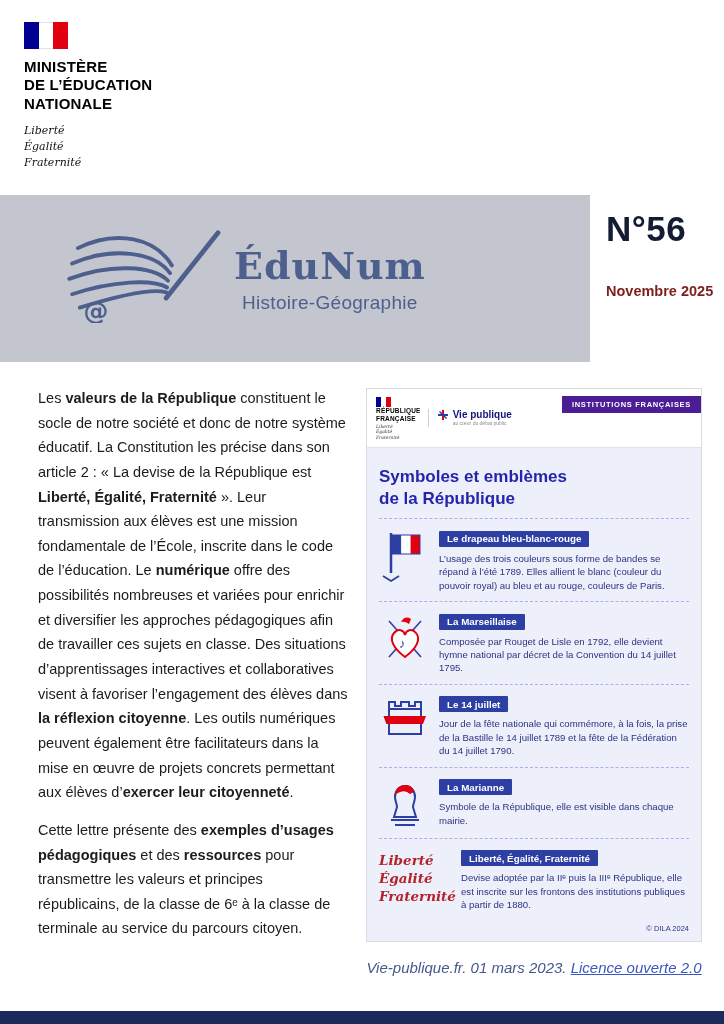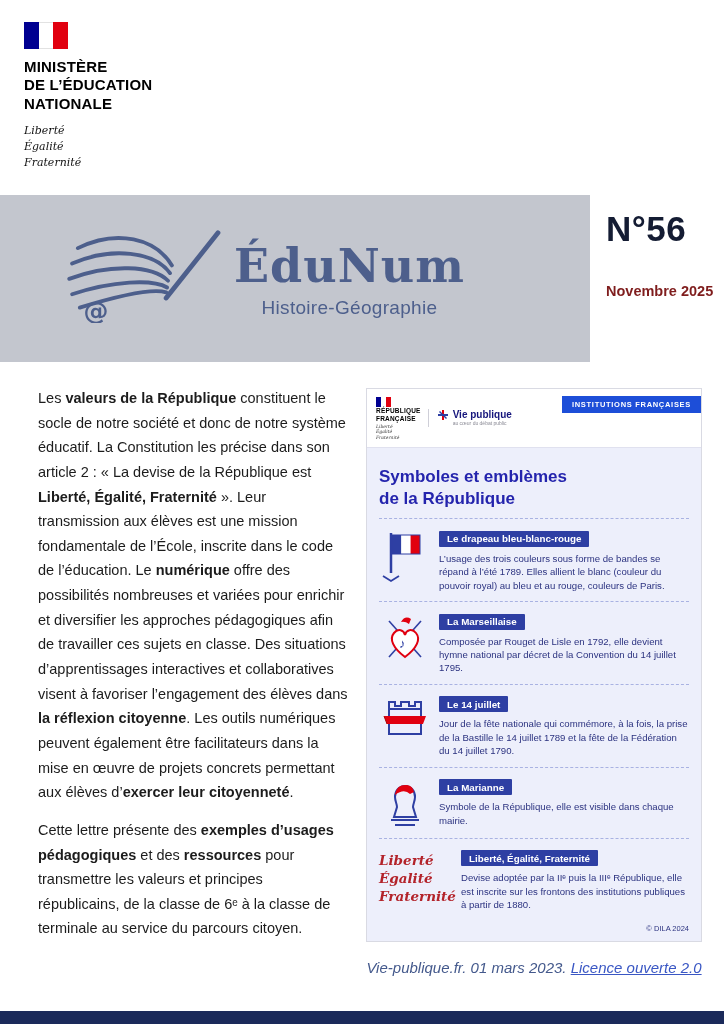--- a/index.html
+++ b/index.html
@@ -14,21 +14,21 @@
   .flag .f-white{background:#ffffff;border-top:1px solid #e2e2e2;border-bottom:1px solid #e2e2e2;}
   .flag .f-red{background:#e1000f;}
   .m-title{margin-top:9px;font-weight:bold;font-size:15px;line-height:1.22;letter-spacing:.2px;color:#000;}
   .m-motto{margin-top:10px;font-family:"DejaVu Serif",serif;font-style:italic;font-size:11px;line-height:1.45;color:#111;}
 
   
   .band{position:absolute;left:0;top:195px;width:724px;height:167px;display:flex;background:#c3c6ce;}
   .band-left{flex:1;display:flex;align-items:center;padding-left:62px;}
   .logo-mark{width:168px;height:96px;margin-top:-8px;}
   .wordmark{text-align:center;margin-left:4px;}
-  .word-title{font-family:"DejaVu Serif",serif;font-weight:bold;font-size:46px;color:#4d5f8c;letter-spacing:1px;}
+  .word-title{font-family:"DejaVu Serif",serif;font-weight:bold;font-size:38px;color:#4d5f8c;letter-spacing:1px;}
   .word-sub{font-size:19px;color:#4d5f8c;margin-top:4px;letter-spacing:.3px;}
   .band-right{width:134px;background:#ffffff;box-sizing:border-box;padding:14px 0 0 16px;}
   .issue{font-size:35px;font-weight:800;color:#141c33;letter-spacing:.5px;}
   .issue-date{font-size:14.5px;font-weight:bold;color:#7f1d1d;margin-top:34px;}
 
   
   .main{position:absolute;left:0;top:362px;width:724px;box-sizing:border-box;
         padding:24px 20px 0 38px;display:flex;gap:18px;}
   .col-text{width:310px;font-size:14.5px;line-height:1.7;color:#1c1c1c;}
   .col-text p{margin:0 0 13px;}
@@ -41,21 +41,21 @@
   .rf-bloc{display:flex;gap:4px;align-items:flex-start;}
   .rf-flag{display:flex;width:15px;height:10px;margin-top:2px;}
   .rf-flag div{flex:1;}
   .rf-text{font-size:6.5px;font-weight:bold;line-height:1.2;color:#000;letter-spacing:.2px;}
   .rf-motto{font-size:4.5px;font-style:italic;font-family:"DejaVu Serif",serif;color:#333;
             white-space:pre-line;line-height:1.3;margin-top:1px;}
   .vp{display:flex;gap:4px;margin-left:7px;padding-left:8px;border-left:1px solid #cfcfd8;}
   .vp-txt{line-height:1.1;}
   .vp-name{font-size:10px;font-weight:bold;color:#15157c;}
   .vp-tag{font-size:5px;color:#8a8a95;margin-top:1px;}
-  .tag-badge{position:absolute;right:0;top:7px;background:#1d4ed8;color:#fff;font-size:7.5px;
+  .tag-badge{position:absolute;right:0;top:7px;background:#4c1d95;color:#fff;font-size:7.5px;
              font-weight:bold;letter-spacing:.7px;padding:4px 10px;}
   .card-body{background:#edeffb;padding:8px 12px 8px;border-top:1px solid #e0e1ef;}
   .info-title{color:#2424ad;font-size:17px;font-weight:bold;text-align:left;line-height:1.3;margin:10px 0 8px;}
   .sec{display:flex;gap:8px;padding:9px 0;border-top:1px dashed #a9b2e2;}
   .sec-icon{width:52px;flex:none;display:flex;justify-content:center;align-items:flex-start;padding-top:2px;}
   .sec-main{flex:1;}
   .sec-badge{display:inline-block;background:#2e3fa3;color:#fff;font-size:9.8px;font-weight:bold;
              padding:2.5px 8px;border-radius:1px;}
   .sec-text{font-size:9.6px;color:#2c3380;line-height:1.4;margin:5px 0 0;}
   .motto-cell{width:74px;flex:none;font-family:"DejaVu Serif",serif;font-style:italic;font-weight:bold;

